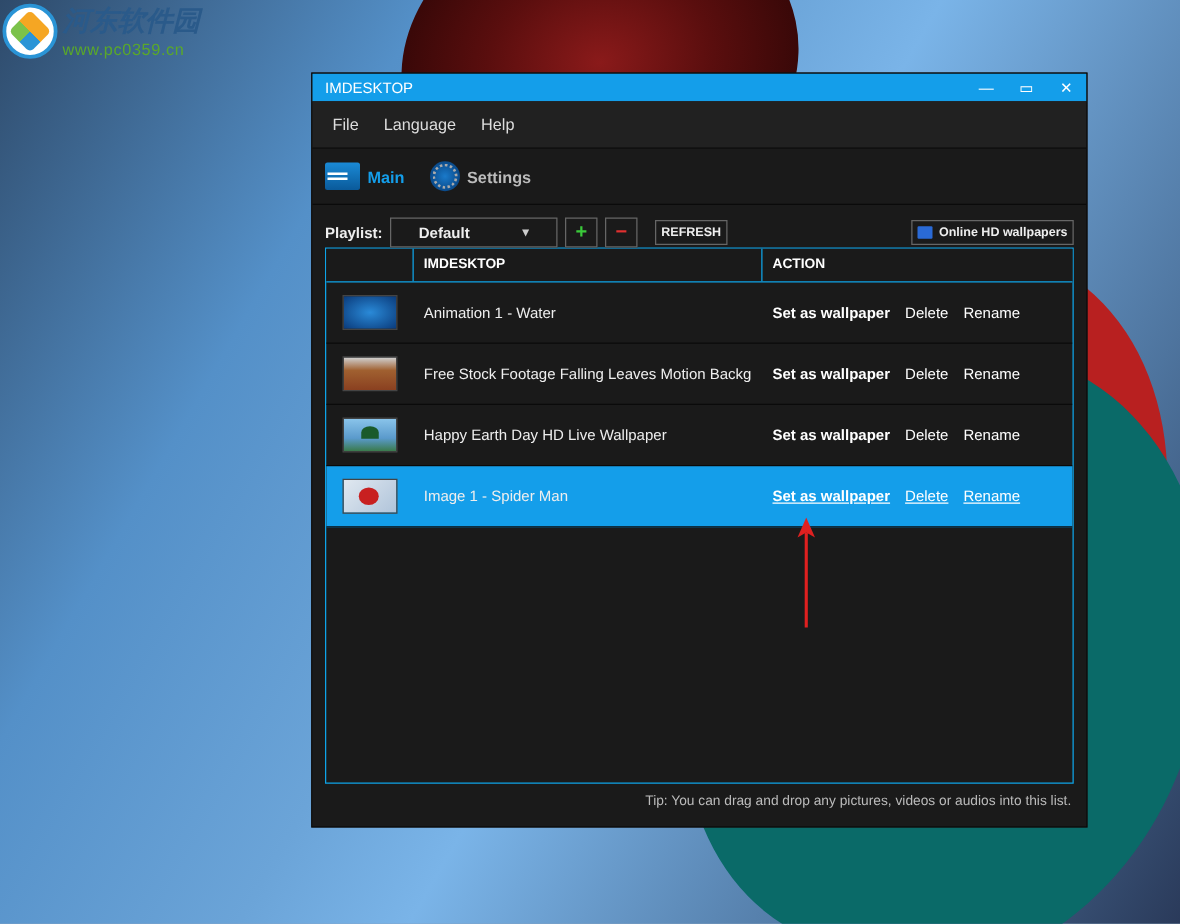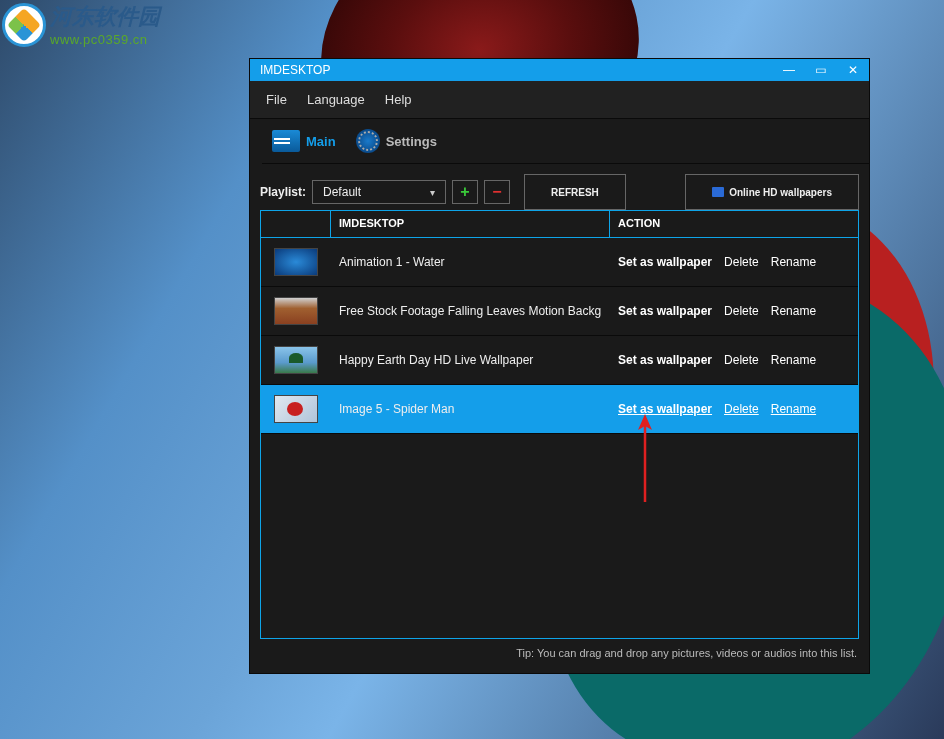--- a/index.html
+++ b/index.html
@@ -100,21 +100,20 @@
   cursor: pointer;
 }
 .tabbar {
   height: 45px;
   background: #1a1a1a;
   display: flex;
   align-items: center;
   padding: 0 10px;
   gap: 20px;
   border-bottom: 1px solid #0a0a0a;
-  margin-left: 12px;
 }
 .tab-item { display: flex; align-items: center; gap: 6px; cursor: pointer; font-size: 13px; font-weight: bold; }
 .tab-main { color: #149eea; }
 .tab-settings { color: #bbb; }
 .tab-icon-main {
   width: 28px; height: 22px;
   background: linear-gradient(180deg, #1a8ad6 0%, #0a5a9a 100%);
   border-radius: 2px;
   position: relative;
 }
@@ -149,42 +148,43 @@
   align-items: center;
   gap: 6px;
 }
 .playlist-label { color: #eee; font-size: 12px; font-weight: bold; }
 .playlist-select {
   width: 134px; height: 24px;
   background: #1a1a1a;
   border: 1px solid #666;
   color: #eee;
   font-size: 12px;
-  padding: 0 10px;
+  padding: 0 22px;
   display: flex;
   align-items: center;
   justify-content: space-between;
+  font-weight: bold;
 }
 .playlist-select::after { content: '▾'; color: #ccc; font-size: 10px; }
 .sq-btn {
   width: 26px; height: 24px;
   border: 1px solid #666;
   background: #1a1a1a;
   display: flex;
   align-items: center;
   justify-content: center;
   font-size: 16px;
   font-weight: bold;
   cursor: pointer;
 }
 .plus { color: #3aca3a; }
 .minus { color: #e03030; }
 .btn {
-  height: 36px;
-  padding: 0 26px;
+  height: 20px;
+  padding: 0 4px;
   border: 1px solid #666;
   background: #1a1a1a;
   color: #eee;
   font-size: 10px;
   font-weight: bold;
   display: flex;
   align-items: center;
   cursor: pointer;
   gap: 5px;
 }
@@ -346,21 +346,21 @@
             <div class="td-action">
               <span class="act-link bold">Set as wallpaper</span>
               <span class="act-link">Delete</span>
               <span class="act-link">Rename</span>
             </div>
           </div>
           <div class="trow selected">
             <div class="td-thumb">
               <div class="thumb spider"></div>
             </div>
-            <div class="td-name">Image 5 - Spider Man</div>
+            <div class="td-name">Image 1 - Spider Man</div>
             <div class="td-action">
               <span class="act-link bold">Set as wallpaper</span>
               <span class="act-link">Delete</span>
               <span class="act-link">Rename</span>
             </div>
           </div>
         </div>
     </div>
 
     <div class="tip-text">Tip: You can drag and drop any pictures, videos or audios into this list.</div>

